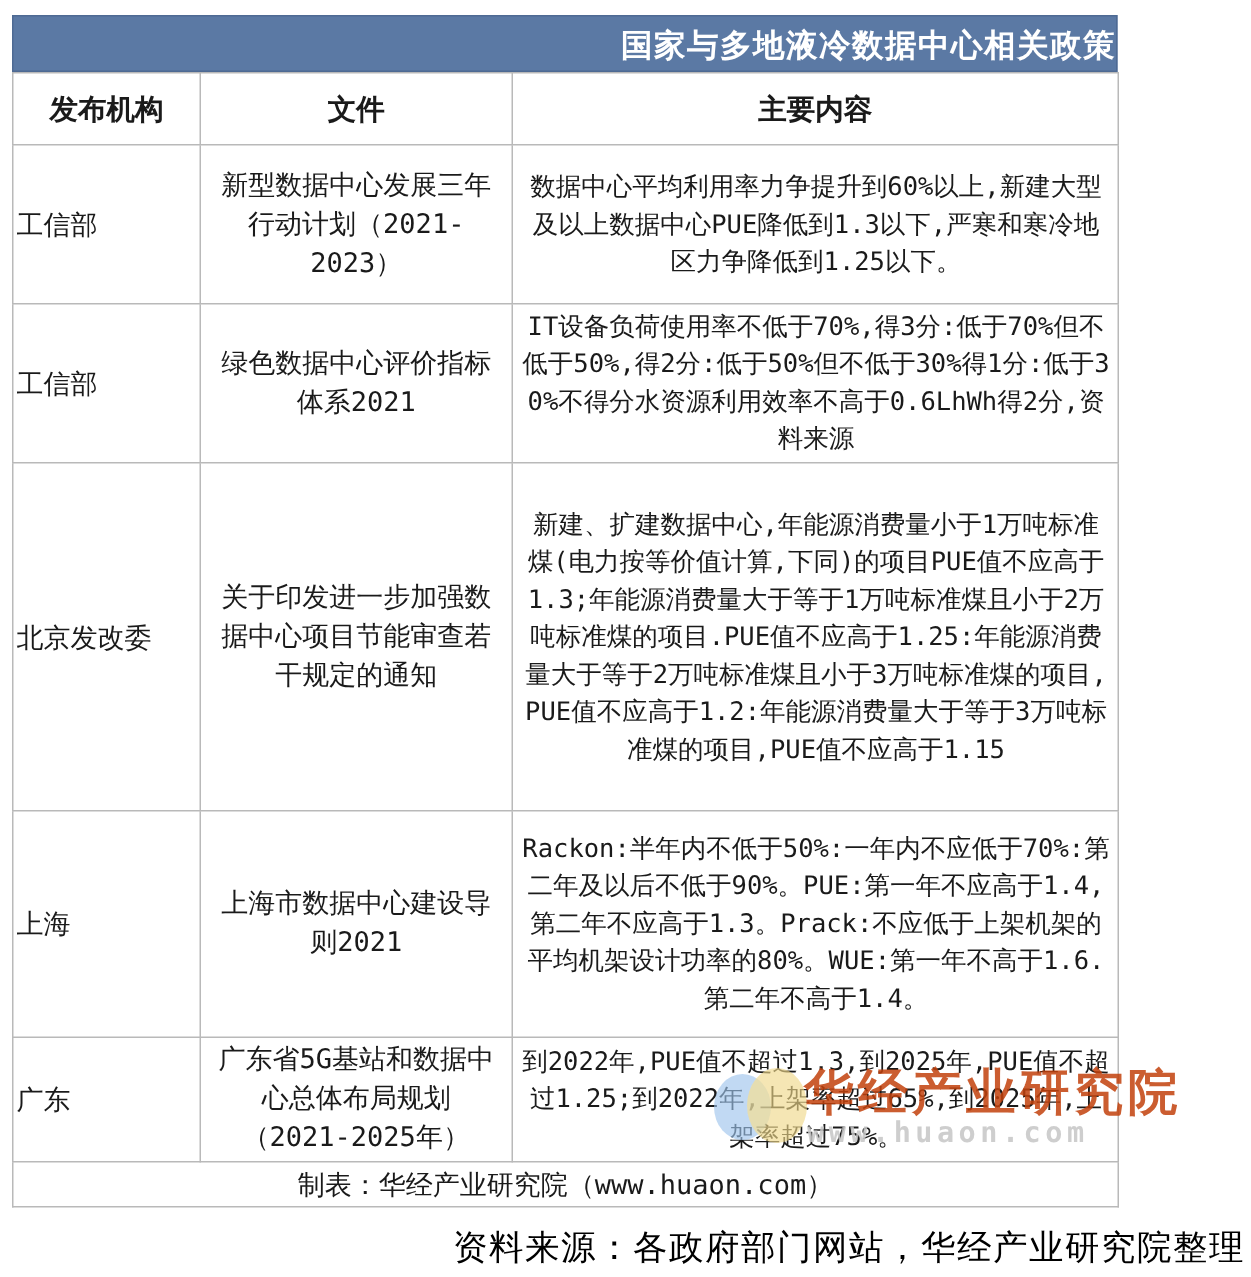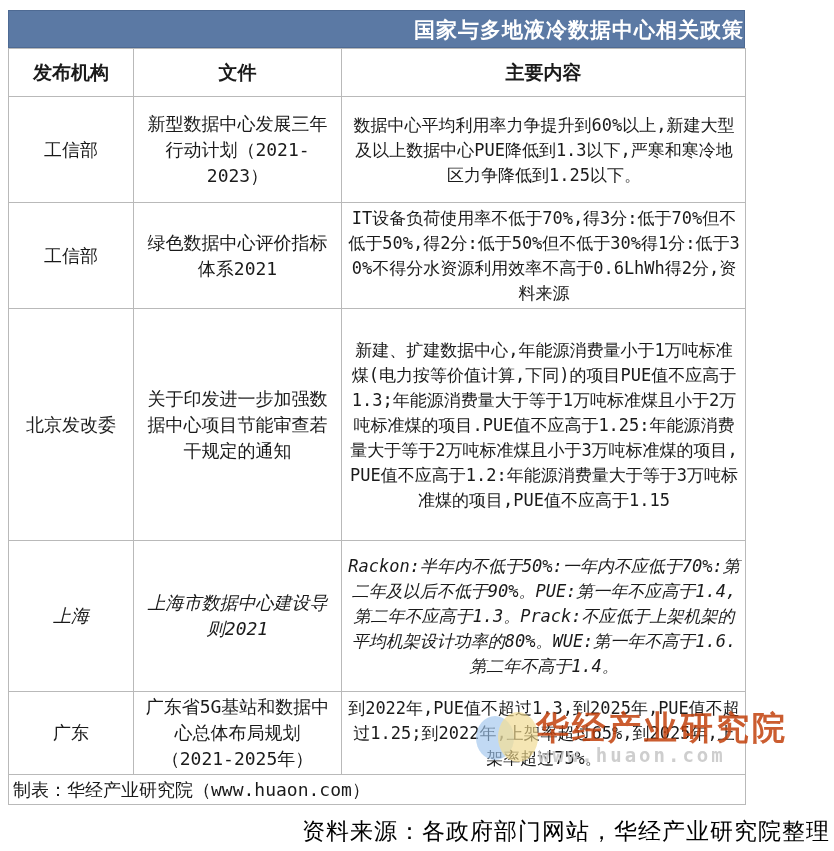--- a/index.html
+++ b/index.html
@@ -22,36 +22,36 @@
   }
   table.grid th, table.grid td{
     border:1px solid #b9b9b9;box-sizing:border-box;
     vertical-align:middle;background:transparent;
   }
   table.grid thead th{
     font-size:19px;font-weight:bold;height:48px;
     padding:2px;
   }
   td.agency{
-    text-align:center;font-size:18px;padding:2px;
+    text-align:left;font-size:18px;padding:2px;
   }
   td.doc{
     text-align:center;font-size:18px;line-height:26px;padding:2px 6px;
   }
   td.content{
     text-align:center;vertical-align:top;font-size:17px;line-height:25px;
     padding:3px 4px 2px 5px;word-break:break-all;
   }
   tbody tr:nth-child(1) td{height:106px;}
   tbody tr:nth-child(2) td{height:102px;}
   tbody tr:nth-child(3) td{height:232px;}
-  tbody tr:nth-child(4) td{height:151px;font-style:italic;}
+  tbody tr:nth-child(4) td{height:151px;}
   tbody tr:nth-child(5) td{height:75px;}
   td.tfoot{
-    text-align:left;font-size:18px;height:30px;padding:2px 4px;
+    text-align:center;font-size:18px;height:30px;padding:2px 4px;
     vertical-align:middle;
   }
   
   .watermark{
     position:absolute;left:476px;top:706px;width:330px;height:66px;
     z-index:3;pointer-events:none;opacity:0.85;
   }
   .wm-logo{position:absolute;left:0;top:4px;width:58px;height:54px;}
   .wm-logo .c-blue{
     position:absolute;left:0;top:6px;width:38px;height:44px;

